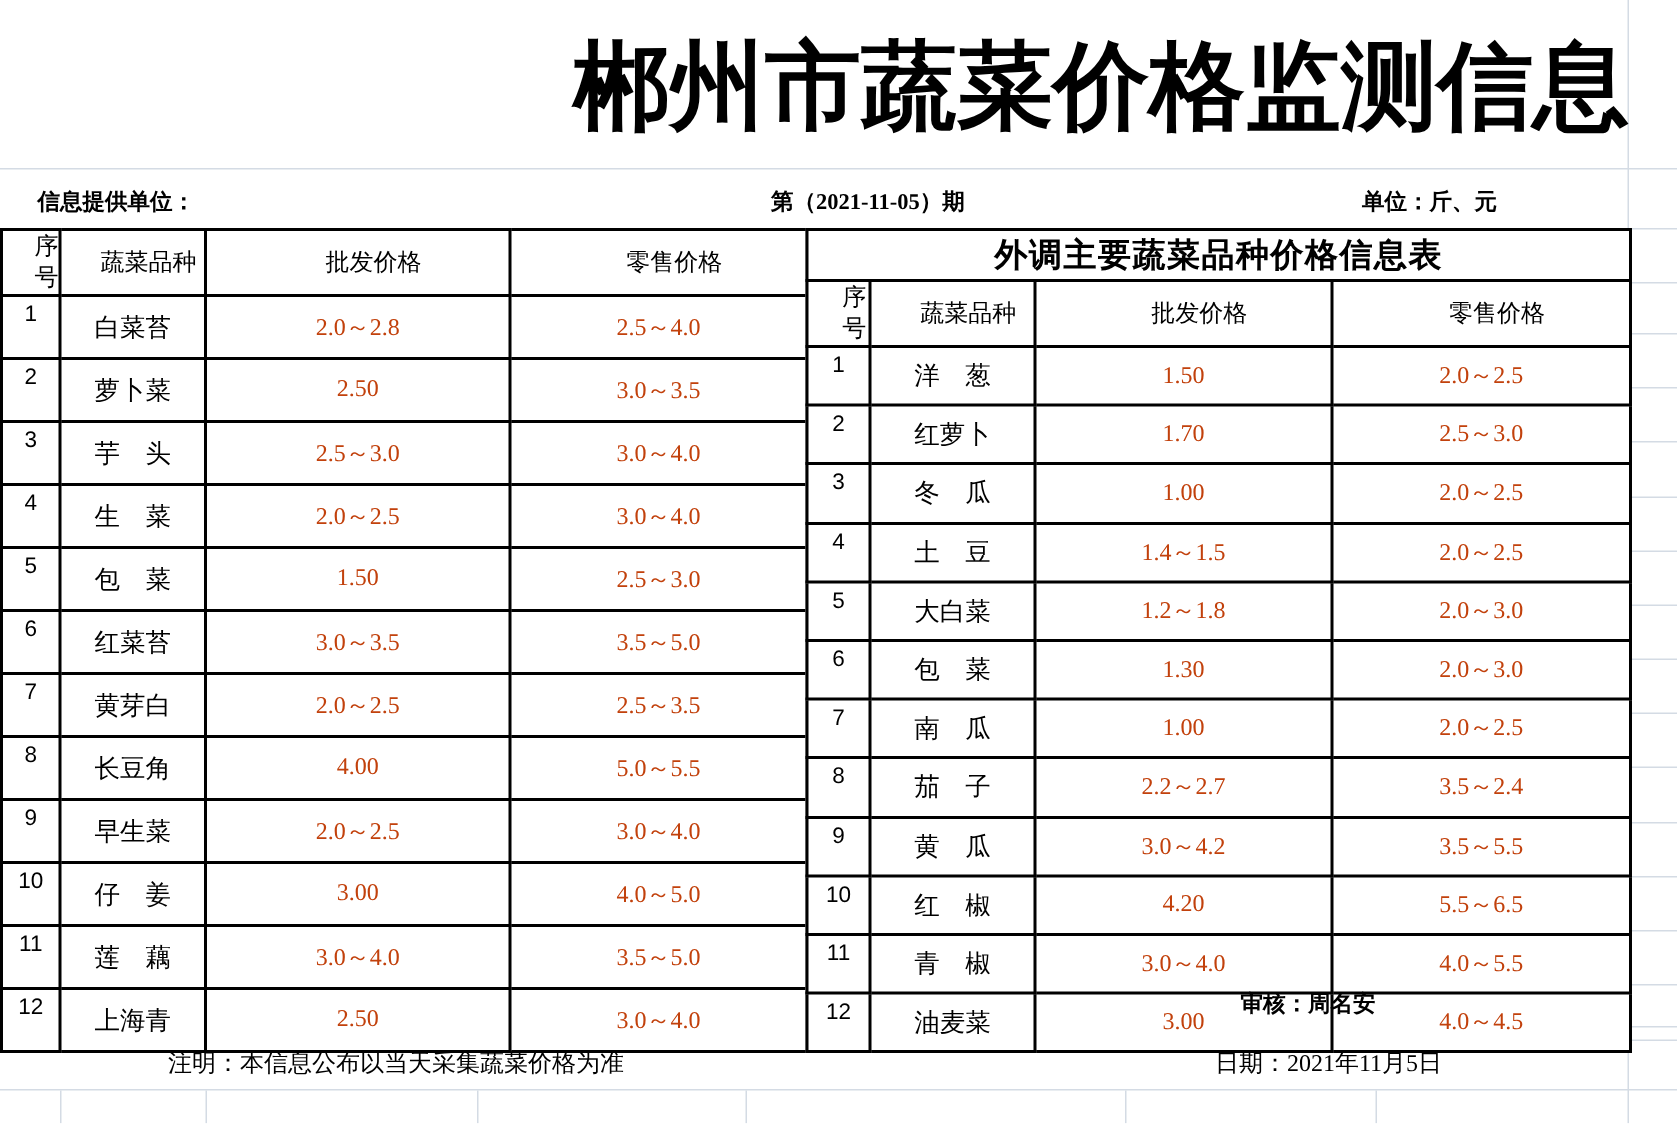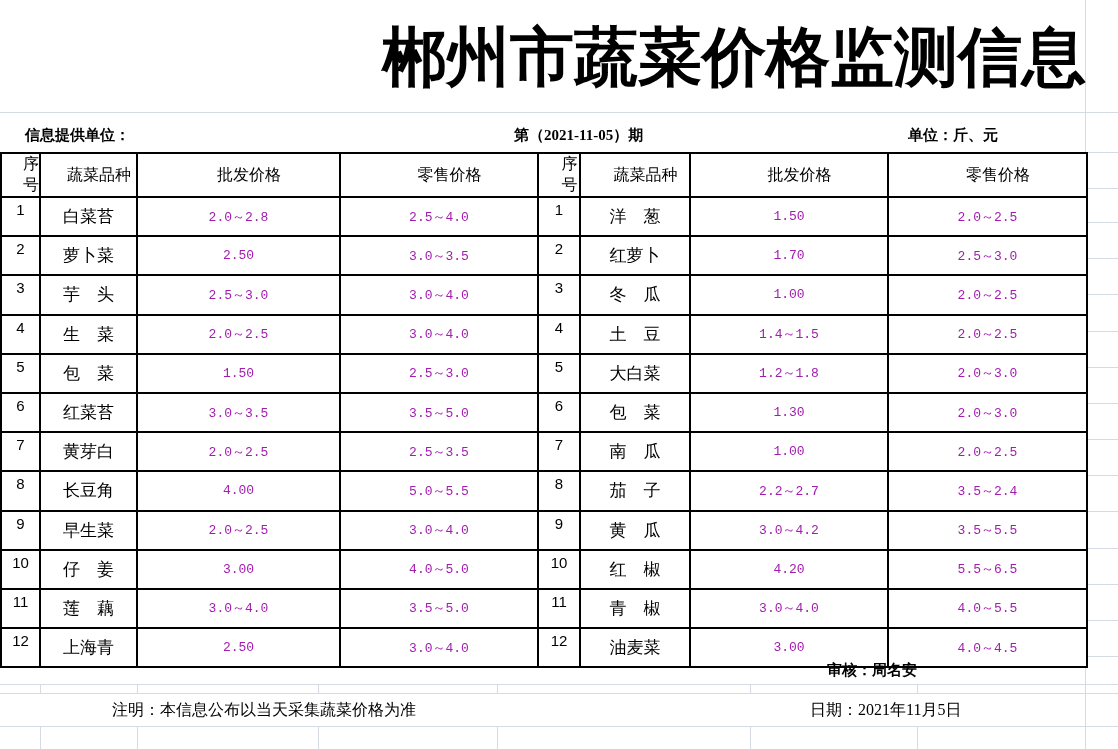--- a/index.html
+++ b/index.html
@@ -17,21 +17,21 @@
   .m-unit{position:absolute;left:908px;}
   .tables{position:absolute;top:152px;left:0;display:flex;z-index:1;}
   table.ptable{border-collapse:collapse;table-layout:fixed;background:#fff;}
   table.ptable.rt{margin-left:-2px;}
   .ptable th,.ptable td{border:2px solid #000;padding:0;text-align:center;overflow:hidden;}
   .tbl-title{height:32px;font-size:22px;font-weight:bold;letter-spacing:1px;}
   .head-row th{height:28px;font-size:16px;font-weight:400;padding-left:21px;}
   .ptable tbody td{height:34.2px;vertical-align:middle;}
   .ptable td.c0{vertical-align:top;padding-top:3px;font-family:"Liberation Sans","DejaVu Sans",sans-serif;font-size:15px;}
   .ptable td.c1{font-size:17px;}
-  .ptable td.c2,.ptable td.c3{font-family:Liberation Mono, monospace;font-size:13px;color:#a21caf;}
+  .ptable td.c2,.ptable td.c3{font-family:Liberation Serif, serif;font-size:16px;color:#c2410c;}
   .signrow{position:absolute;top:657px;left:0;width:1118px;height:27px;line-height:27px;font-size:15px;z-index:2;}
   .collectors{position:absolute;left:37px;}
   .auditor{position:absolute;left:827px;font-weight:bold;}
   .noterow{position:absolute;top:693px;left:0;width:1118px;height:33px;line-height:33px;font-size:16px;z-index:2;margin-left:24px;}
   .note{position:absolute;left:88px;}
   .date{position:absolute;left:786px;}
 </style>
 </head>
 <body>
 
@@ -173,20 +173,23 @@
     </table>
 
     <table class="ptable rt">
       <colgroup>
           <col style="width:42px">
           <col style="width:110px">
           <col style="width:198px">
           <col style="width:199px">
         </colgroup>
       <thead>
+        <tr>
+          <th colspan="4" class="tbl-title">外调主要蔬菜品种价格信息表</th>
+        </tr>
         <tr class="head-row">
             <th class="c0">序号</th>
             <th class="c1">蔬菜品种</th>
             <th class="c2">批发价格</th>
             <th class="c3">零售价格</th>
           </tr>
       </thead>
       <tbody>
           <tr>
             <td class="c0">1</td>

